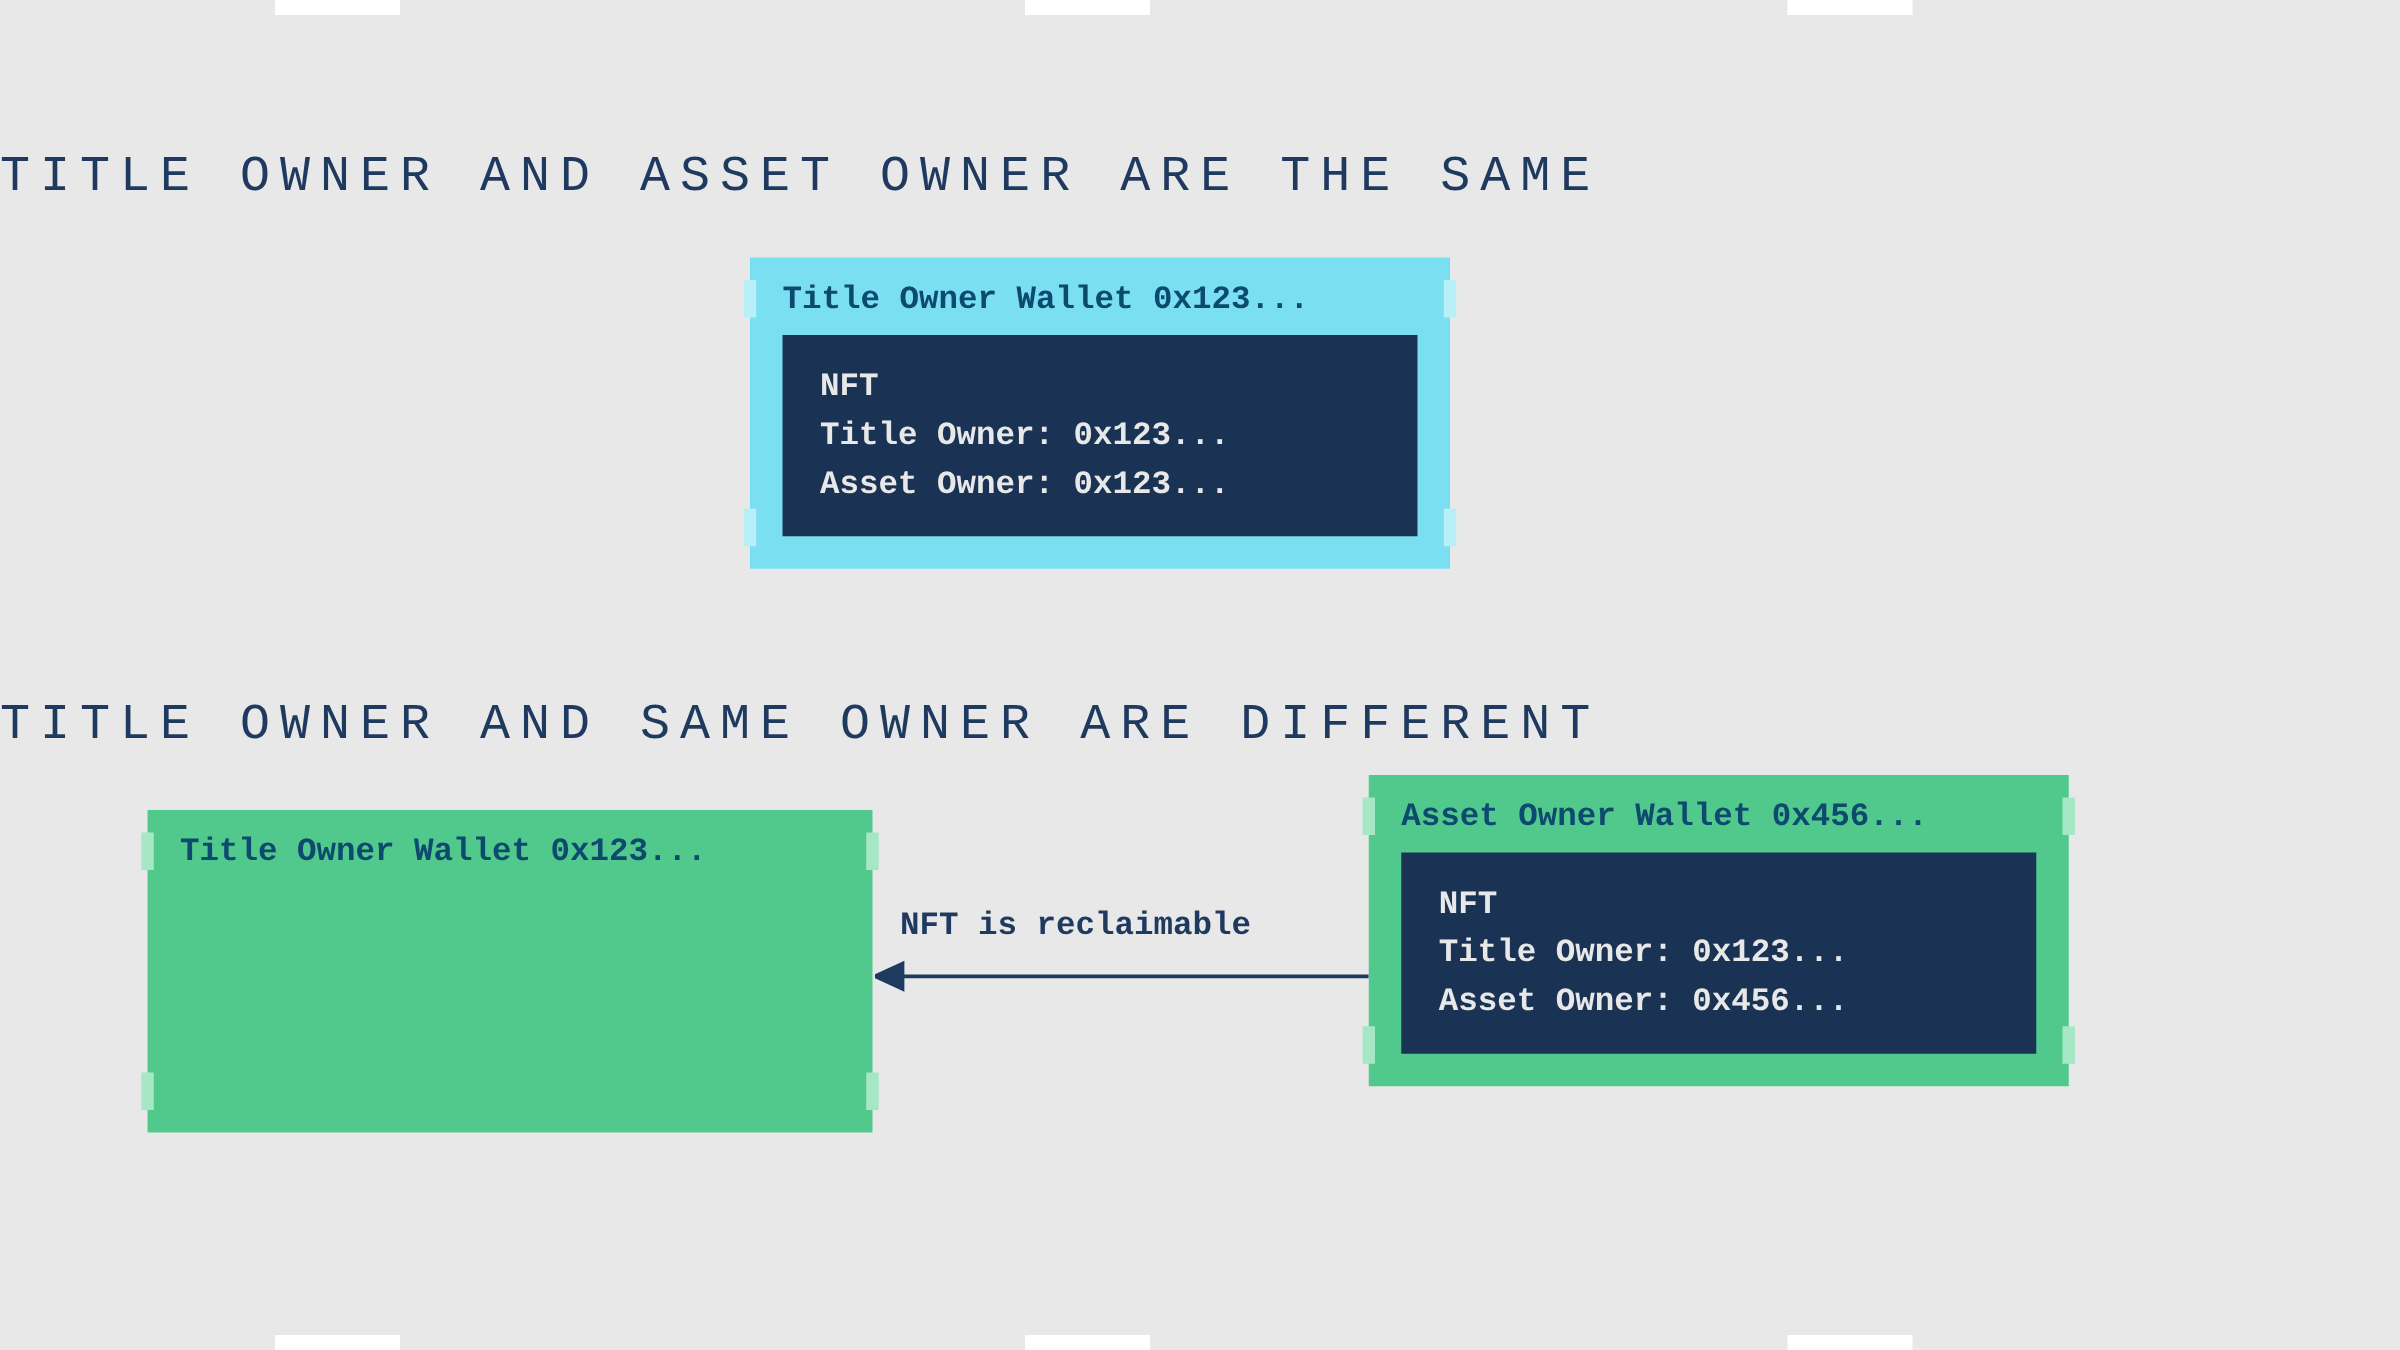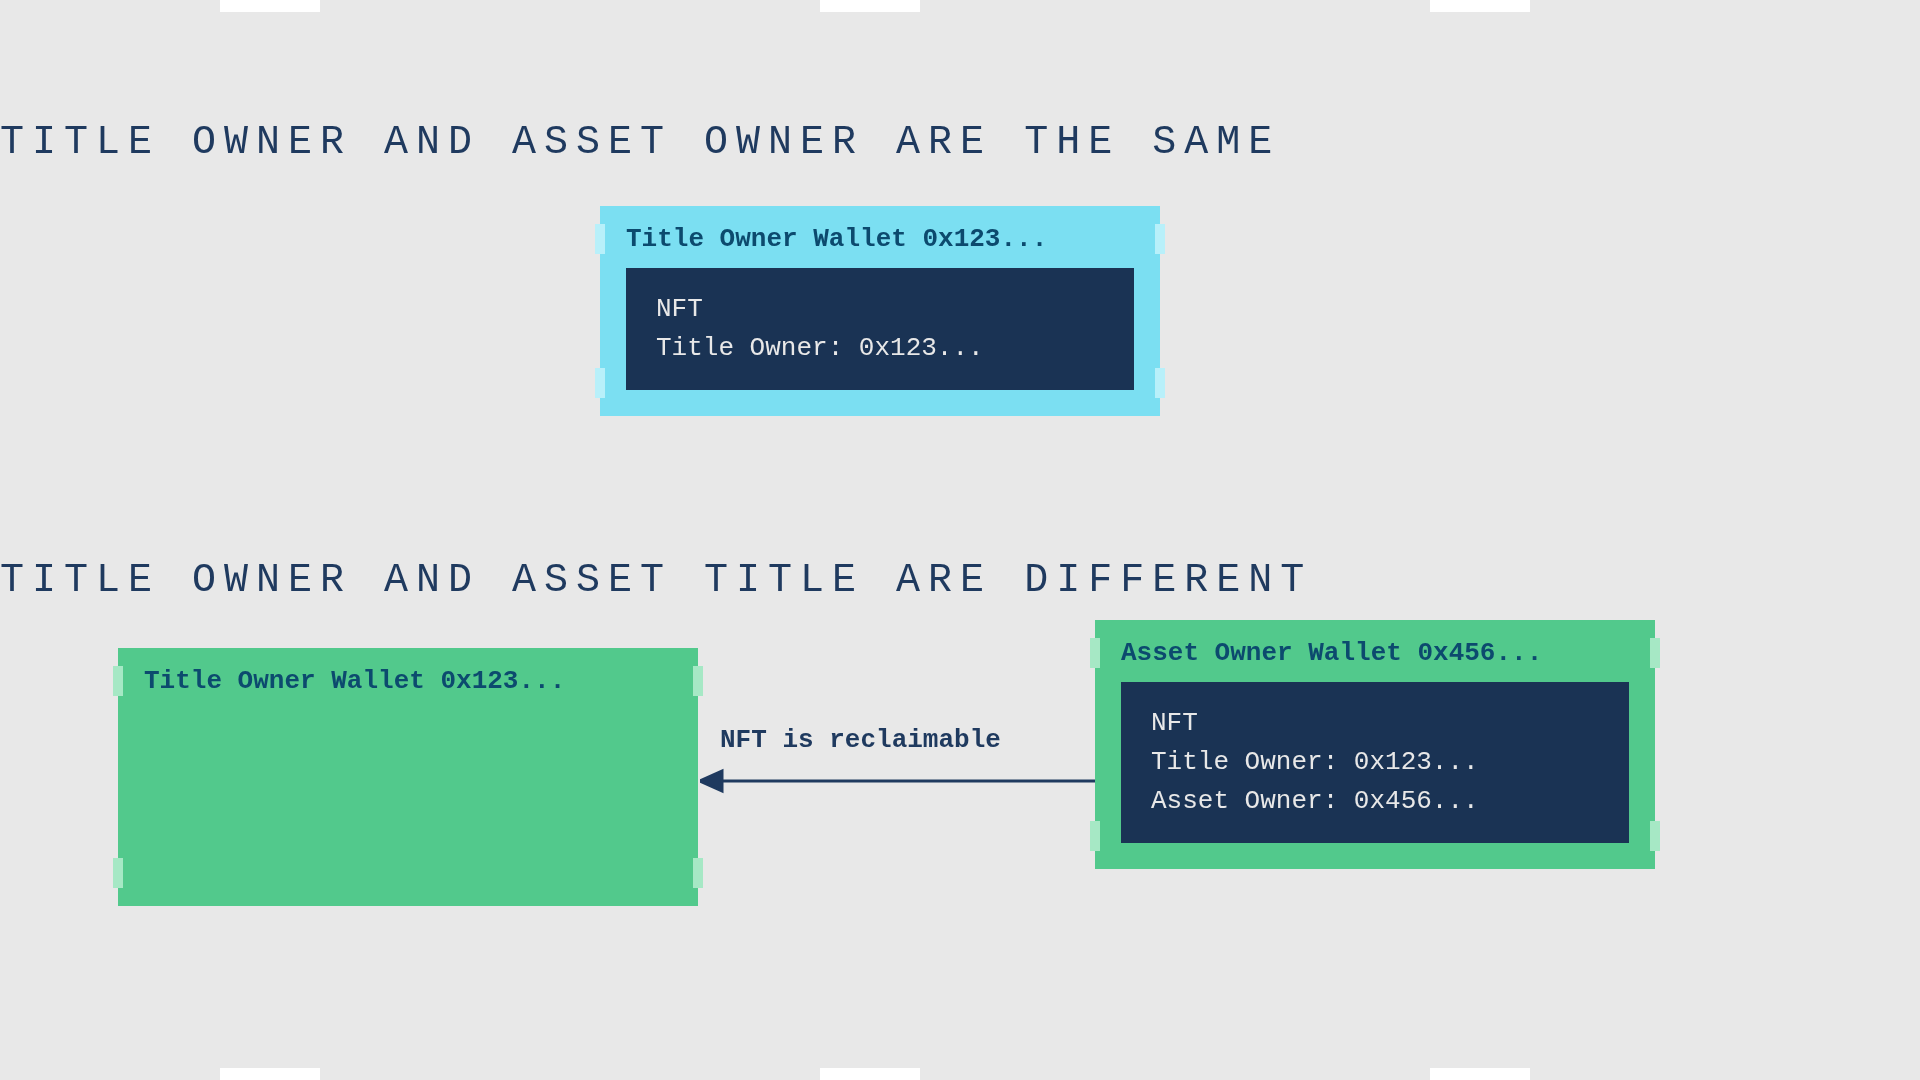--- a/index.html
+++ b/index.html
@@ -36,21 +36,21 @@
     font-size: 26px;
     font-weight: bold;
     color: #0c4a6e;
     margin-bottom: 14px;
   }
   .nft-card {
     background: #1a3354;
     color: #e8e8e8;
     padding: 22px 30px;
     font-size: 26px;
-    font-weight: normal;
+    font-weight: bold;
     line-height: 1.5;
   }
   .corner-tick {
     position: absolute;
     width: 10px;
     height: 30px;
   }
   .ct-tl { top: 18px; left: -5px; }
   .ct-tr { top: 18px; right: -5px; }
   .ct-bl { bottom: 18px; left: -5px; }
@@ -86,24 +86,25 @@
 
 <div class="wallet-box" style="--bg:#7bdff2; top:206px; left:600px; width:560px;">
   <div class="corner-tick ct-tl" style="background:#b8f0fa;"></div>
   <div class="corner-tick ct-tr" style="background:#b8f0fa;"></div>
   <div class="corner-tick ct-bl" style="background:#b8f0fa;"></div>
   <div class="corner-tick ct-br" style="background:#b8f0fa;"></div>
   <div class="wallet-label">Title Owner Wallet 0x123...</div>
   <div class="nft-card">
     <div>NFT</div>
     <div>Title Owner: 0x123...</div>
+    <div>Asset Owner: 0x123...</div>
   </div>
 </div>
 
-<div class="heading" style="top:558px;">TITLE OWNER AND ASSET TITLE ARE DIFFERENT</div>
+<div class="heading" style="top:558px;">TITLE OWNER AND SAME OWNER ARE DIFFERENT</div>
 
 <div class="wallet-box" style="--bg:#52c98c; top:648px; left:118px; width:580px; height:258px;">
   <div class="corner-tick ct-tl" style="background:#a6e8c5;"></div>
   <div class="corner-tick ct-tr" style="background:#a6e8c5;"></div>
   <div class="corner-tick ct-bl" style="background:#a6e8c5;"></div>
   <div class="corner-tick ct-br" style="background:#a6e8c5;"></div>
   <div class="wallet-label">Title Owner Wallet 0x123...</div>
 </div>
 
 <div class="wallet-box" style="--bg:#52c98c; top:620px; left:1095px; width:560px;">

